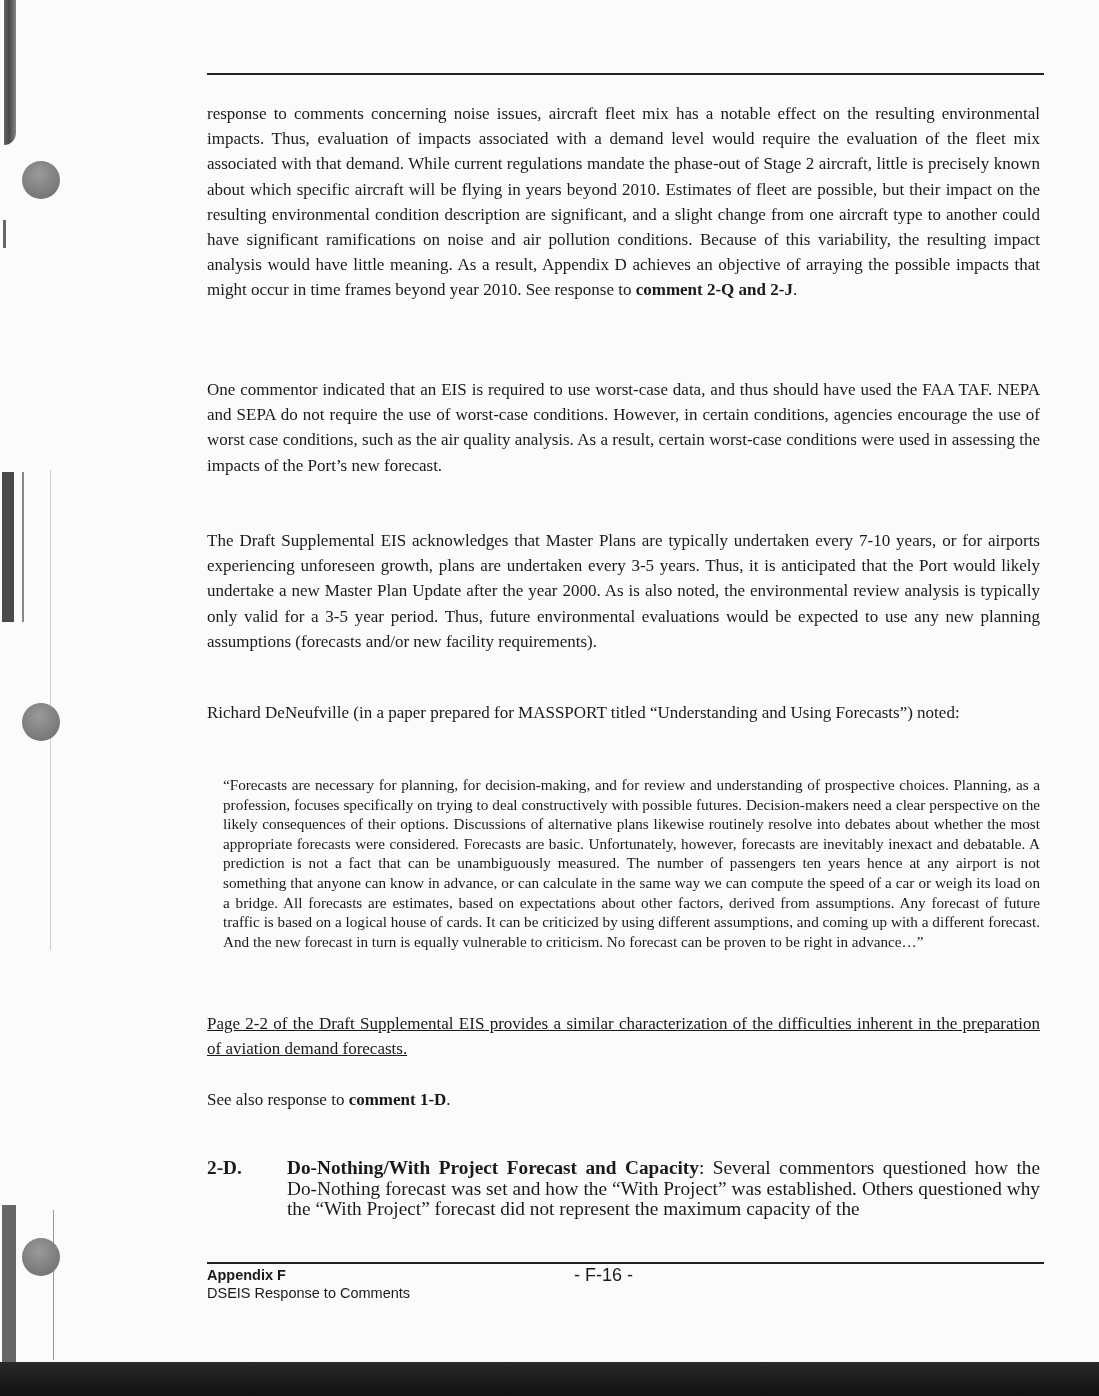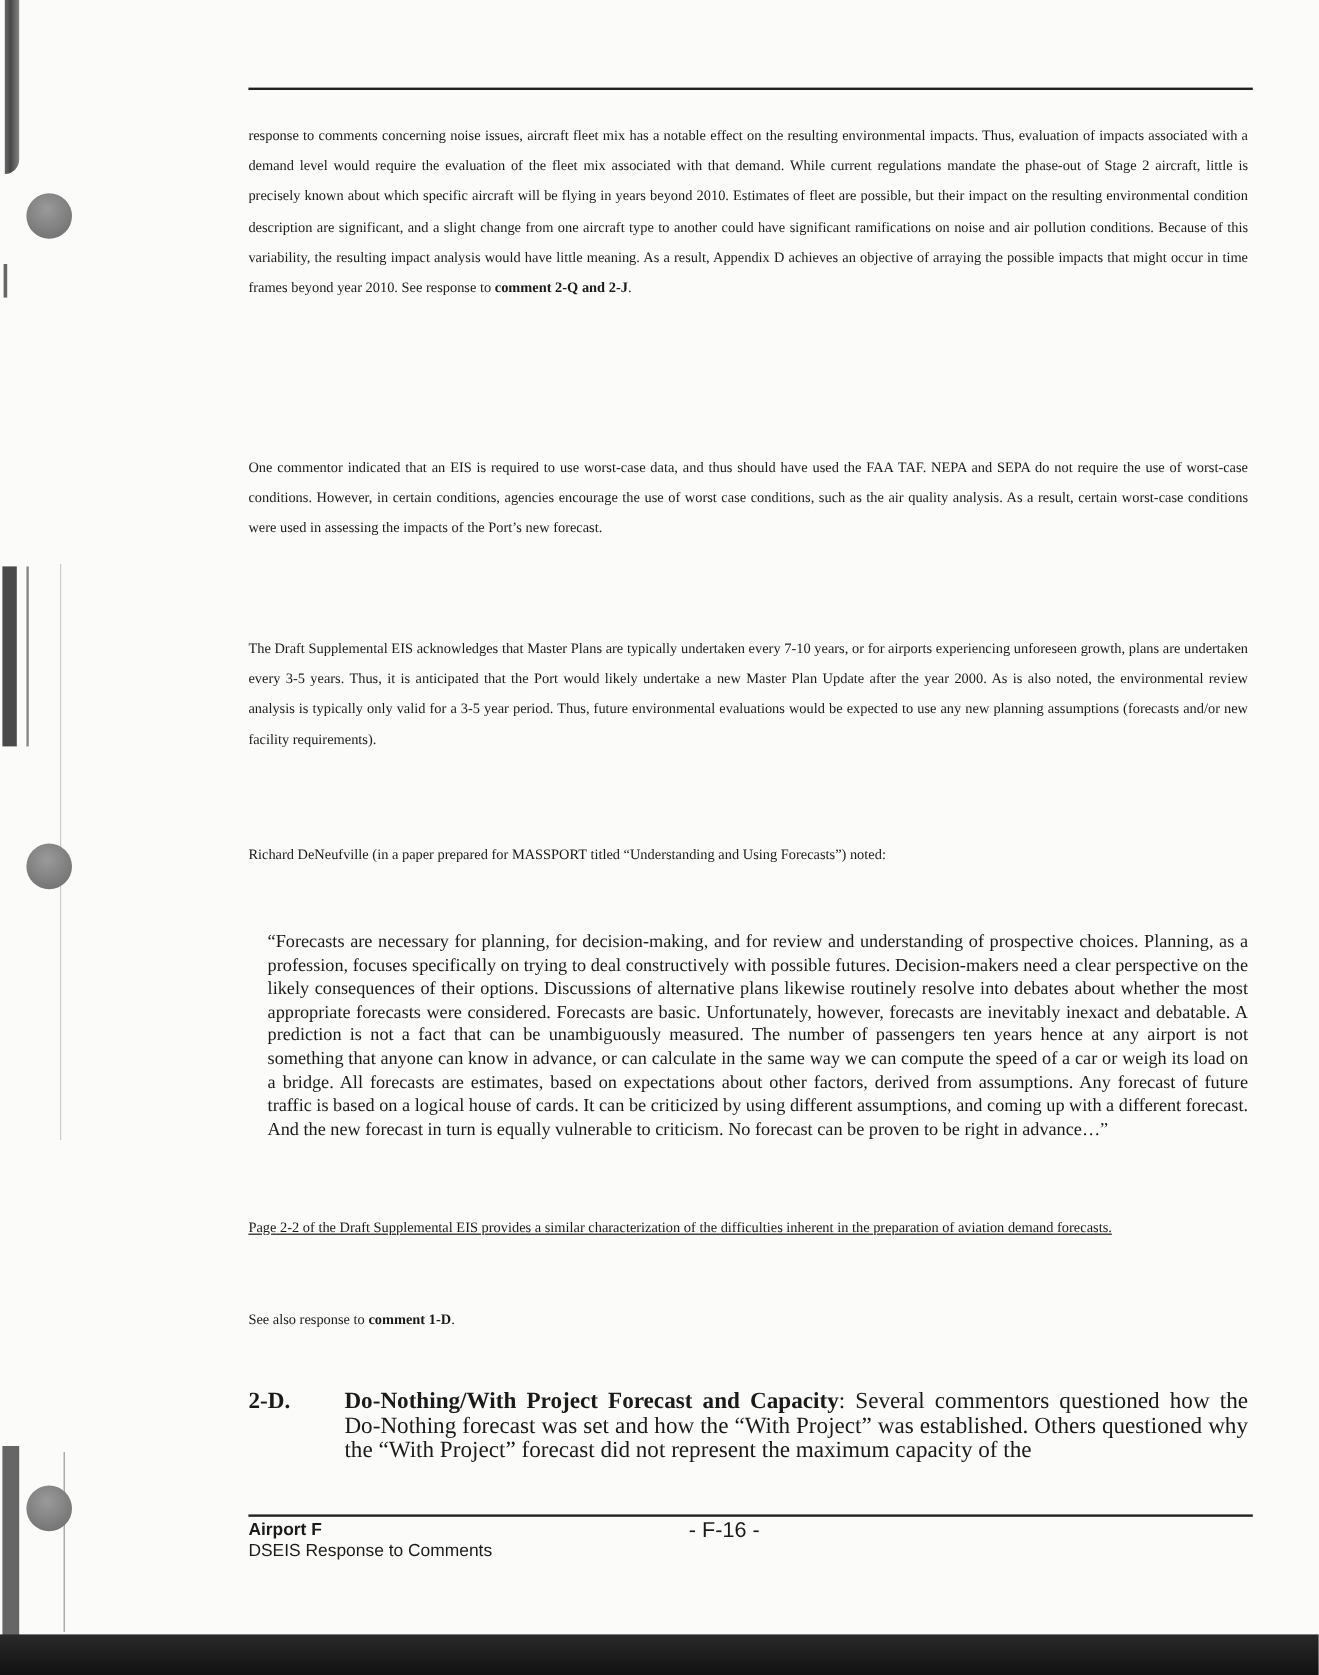--- a/index.html
+++ b/index.html
@@ -23,21 +23,21 @@
     .hole-2 { top: 703px; }
     .hole-3 { top: 1238px; }
     .scan-bottom { position: absolute; left: 0; top: 1362px; width: 1099px; height: 34px;
       background: linear-gradient(to bottom, #2a2a2a, #111); }
 
     .page { position: absolute; left: 207px; top: 0; width: 837px; }
     .header { position: absolute; top: 38px; left: 0; width: 837px;
       font-family: "Liberation Sans", sans-serif; font-style: italic; font-size: 14.5px; line-height: 16px; color: #222; }
     .header-rule { position: absolute; top: 73px; left: 0; width: 837px; height: 2px; background: #222; }
 
-    .body-text { position: absolute; left: 0; width: 833px; font-size: 12px; line-height: 25.2px; text-align: justify; }
+    .body-text { position: absolute; left: 0; width: 833px; font-size: 17px; line-height: 25.2px; text-align: justify; }
     .p1 { top: 101px; }
     .p2 { top: 377px; }
     .p3 { top: 528px; }
     .p4 { top: 700px; }
     .quote { position: absolute; left: 16px; top: 775px; width: 817px; font-size: 15.2px; line-height: 19.6px; text-align: justify; }
     .p5 { top: 1011px; text-decoration: underline; }
     .p6 { top: 1087px; }
     .section { position: absolute; left: 0; top: 1158px; width: 833px; font-size: 19.3px; line-height: 20.5px; }
     .section-num { position: absolute; left: 0; top: 0; font-weight: bold; }
     .section-body { margin-left: 80px; text-align: justify; }
@@ -84,17 +84,17 @@
 
   <p class="body-text p6" style="margin:0"><span>See also response to </span><b>comment 1-D</b><span>.</span></p>
 
   <div class="section">
     <span class="section-num">2-D.</span>
     <div class="section-body"><span class="section-title">Do-Nothing/With Project Forecast and Capacity</span><span>:  Several commentors questioned how the Do-Nothing forecast was set and how the “With Project” was established.  Others questioned why the “With Project” forecast did not represent the maximum capacity of the</span></div>
   </div>
 
   <div class="footer-rule"></div>
   <div class="footer-left">
-    <div class="appx">Airport F</div>
+    <div class="appx">Appendix F</div>
     <div>DSEIS Response to Comments</div>
   </div>
   <div class="footer-page">- F-16 -</div>
 </div>
 
 </body></html>

